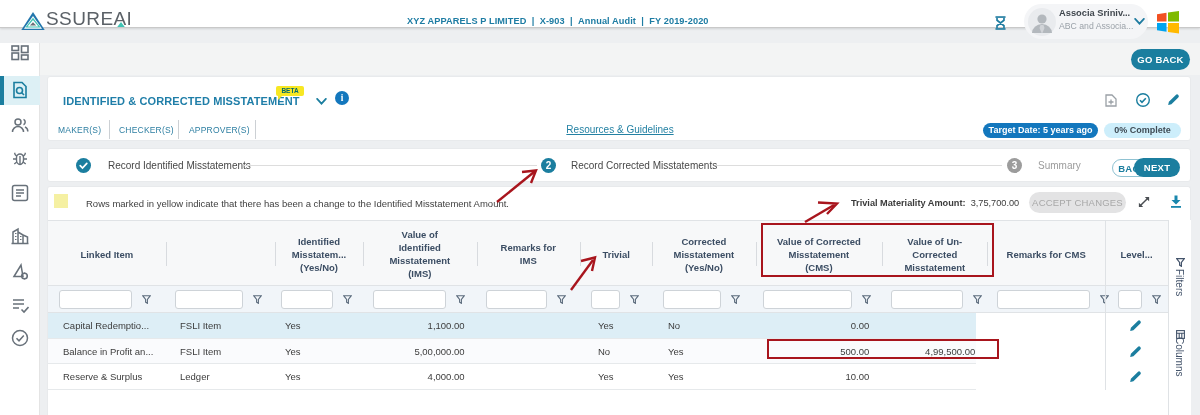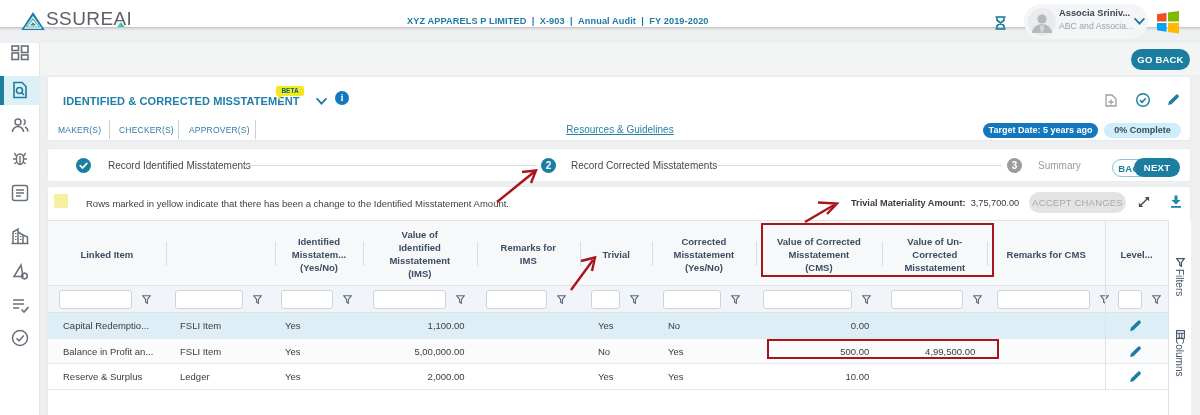--- a/index.html
+++ b/index.html
@@ -50,21 +50,21 @@
 #legtxt { position:absolute; left:38px; top:11px; font-size:9.5px; color:#3f3f3f; }
 #tma { position:absolute; left:803px; top:11px; font-size:9.2px; color:#3b3b3b; }
 #accept { position:absolute; left:981px; top:5px; width:97px; height:21px; background:#e3e3e4; border-radius:11px; color:#a8a8a8; font-size:9.5px; text-align:center; line-height:21px; letter-spacing:.2px; }
 
 #tbl { position:absolute; left:0; top:33px; width:1120px; height:170px; }
 #thead { position:absolute; left:0; top:0; width:1120px; height:66px; background:#f7f8f9; border-top:1px solid #e0e3e6; border-bottom:1px solid #e0e3e6; }
 .th { position:absolute; top:0; height:66px; display:flex; align-items:center; justify-content:center; text-align:center; font-size:9.5px; font-weight:700; color:#3b4d63; line-height:13px; }
 .hsep { position:absolute; top:21px; width:1px; height:24px; background:#d8dbdf; }
 #frow { position:absolute; left:0; top:66px; width:1120px; height:27px; background:#f1f5f9; border-bottom:1px solid #e0e3e6; }
 .fin { position:absolute; top:4px; height:19px; background:#fff; border:1px solid #ced3d8; border-radius:3px; }
-.row { position:absolute; left:0; width:1120px; height:25.5px; border-bottom:1px solid #e6e9eb; font-size:9.5px; color:#3c3c3c; }
+.row { position:absolute; left:0; width:928px; height:25.5px; border-bottom:1px solid #e6e9eb; font-size:9.5px; color:#3c3c3c; }
 .row div { position:absolute; top:7px; white-space:nowrap; }
 .rnum { text-align:right; }
 #strip { position:absolute; left:1120px; top:33px; width:23px; height:196px; background:#fff; border-left:1px solid #dfe2e5; }
 .vlab { position:absolute; left:5px; font-size:10px; color:#44546b; writing-mode:vertical-rl; }
 
 #ann { position:absolute; left:0; top:0; width:1200px; height:415px; z-index:50; pointer-events:none; }
 </style>
 </head>
 <body>
 
@@ -331,21 +331,21 @@
         <div class="rnum" style="left:707.5px;width:113.79999999999995px">500.00</div>
         <div class="rnum" style="left:834.3px;width:93px">4,99,500.00</div>
         <svg style="position:absolute;left:1081px;top:6px" width="13" height="13" viewBox="0 0 13 13">
           <path d="M1.2 11.8 L1.9 8.8 L8.8 1.9 a1.75 1.75 0 0 1 2.5 2.5 L4.4 11.2 L1.4 11.9 z" fill="#1b7e9f"></path>
         </svg>
       </div>
       <div class="row" style="top:144px;background:#ffffff">
         <div style="left:15px">Reserve &amp; Surplus</div>
         <div style="left:132px">Ledger</div>
         <div style="left:237px">Yes</div>
-        <div class="rnum" style="left:315px;width:101.60000000000002px">2,000.00</div>
+        <div class="rnum" style="left:315px;width:101.60000000000002px">4,000.00</div>
         <div style="left:550px">Yes</div>
         <div style="left:620px">Yes</div>
         <div class="rnum" style="left:707.5px;width:113.79999999999995px">10.00</div>
         <div class="rnum" style="left:834.3px;width:93px"></div>
         <svg style="position:absolute;left:1081px;top:6px" width="13" height="13" viewBox="0 0 13 13">
           <path d="M1.2 11.8 L1.9 8.8 L8.8 1.9 a1.75 1.75 0 0 1 2.5 2.5 L4.4 11.2 L1.4 11.9 z" fill="#1b7e9f"></path>
         </svg>
       </div>
       <div style="position:absolute;left:1057px;top:0;width:1px;height:170px;background:#dfe2e5"></div>
     </div>

